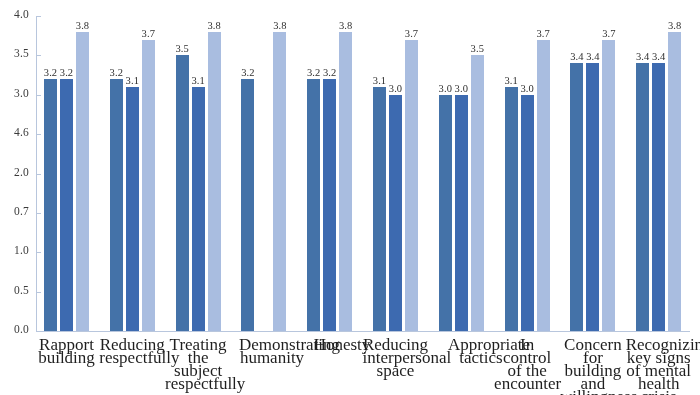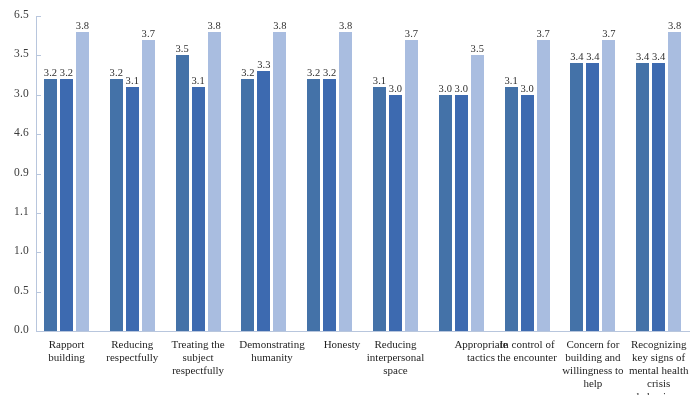--- a/index.html
+++ b/index.html
@@ -70,58 +70,58 @@
     transform:translateX(-50%);
     font-size:10.5px;
     color:#2f2f2f;
     white-space:nowrap;
     letter-spacing:0.1px;
   }
   
   .cat-label{
     position:absolute;
     top:338px;
-    font-size:11px;
+    font-size:17px;
     line-height:13px;
     color:#1f1f1f;
     text-align:center;
     white-space:normal;
   }
 </style>
 </head>
 <body>
 
 <div id="chart-root">
 
   <div class="axis-y"></div>
   <div class="axis-x"></div>
 
   <div id="ytick-container">
       <div class="ytick-row" style="top: 16px;">
-        <span class="ytick-label">6.5</span>
+        <span class="ytick-label">4.0</span>
         <span class="ytick-mark"></span>
       </div>
       <div class="ytick-row" style="top: 55.375px;">
         <span class="ytick-label">3.5</span>
         <span class="ytick-mark"></span>
       </div>
       <div class="ytick-row" style="top: 94.75px;">
         <span class="ytick-label">3.0</span>
         <span class="ytick-mark"></span>
       </div>
       <div class="ytick-row" style="top: 134.125px;">
         <span class="ytick-label">4.6</span>
         <span class="ytick-mark"></span>
       </div>
       <div class="ytick-row" style="top: 173.5px;">
-        <span class="ytick-label">0.9</span>
+        <span class="ytick-label">2.0</span>
         <span class="ytick-mark"></span>
       </div>
       <div class="ytick-row" style="top: 212.875px;">
-        <span class="ytick-label">1.1</span>
+        <span class="ytick-label">0.7</span>
         <span class="ytick-mark"></span>
       </div>
       <div class="ytick-row" style="top: 252.25px;">
         <span class="ytick-label">1.0</span>
         <span class="ytick-mark"></span>
       </div>
       <div class="ytick-row" style="top: 291.625px;">
         <span class="ytick-label">0.5</span>
         <span class="ytick-mark"></span>
       </div>
@@ -160,23 +160,20 @@
         <div class="bar s2" style="left: 16px; height: 244.125px; background: rgb(61, 106, 176);">
           <span class="bar-value" style="bottom: 245.125px;">3.1</span>
         </div>
         <div class="bar s3" style="left: 32px; height: 299.25px; background: rgb(169, 189, 224);">
           <span class="bar-value" style="bottom: 300.25px;">3.8</span>
         </div>
       </div>
       <div class="group" style="left: 205.4px; width: 45px;">
         <div class="bar s1" style="left: 0px; height: 252px; background: rgb(68, 114, 168);">
           <span class="bar-value" style="bottom: 253px;">3.2</span>
-        </div>
-        <div class="bar s2" style="left: 16px; height: 259.875px; background: rgb(61, 106, 176);">
-          <span class="bar-value" style="bottom: 260.875px;">3.3</span>
         </div>
         <div class="bar s3" style="left: 32px; height: 299.25px; background: rgb(169, 189, 224);">
           <span class="bar-value" style="bottom: 300.25px;">3.8</span>
         </div>
       </div>
       <div class="group" style="left: 271.2px; width: 45px;">
         <div class="bar s1" style="left: 0px; height: 252px; background: rgb(68, 114, 168);">
           <span class="bar-value" style="bottom: 253px;">3.2</span>
         </div>
         <div class="bar s2" style="left: 16px; height: 252px; background: rgb(61, 106, 176);">

